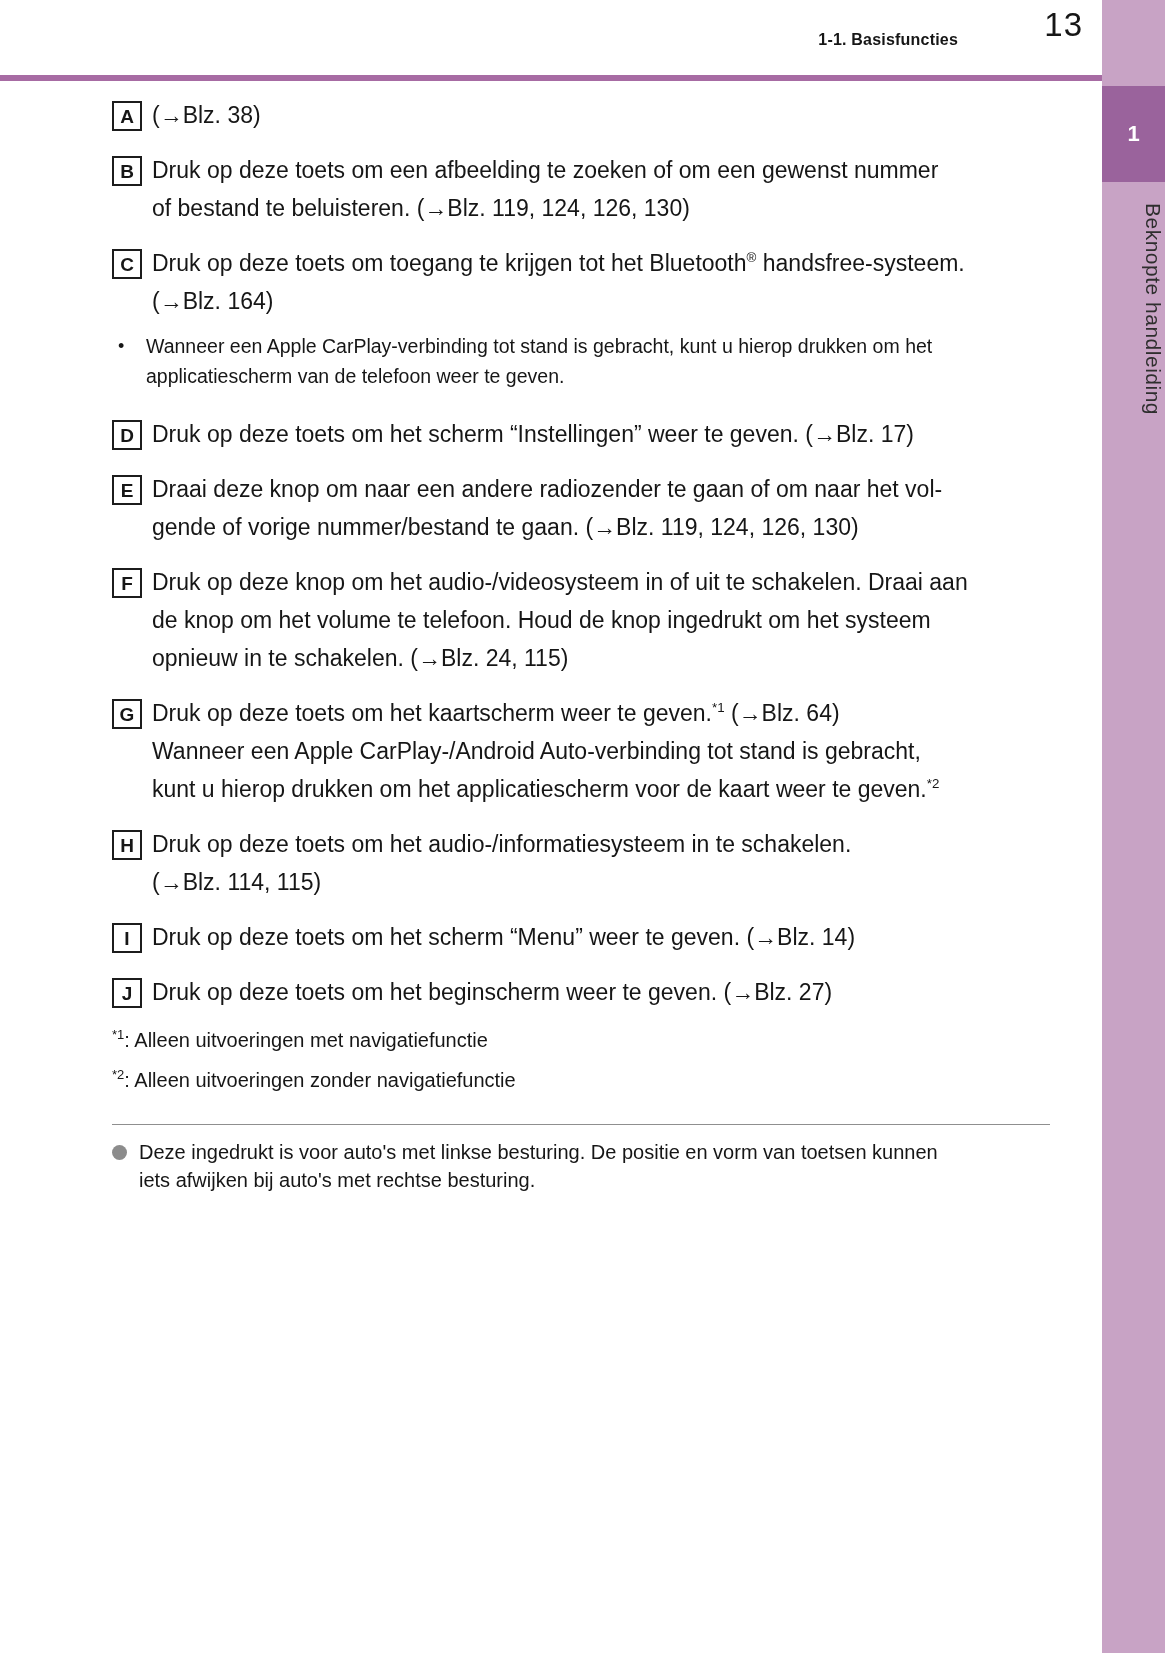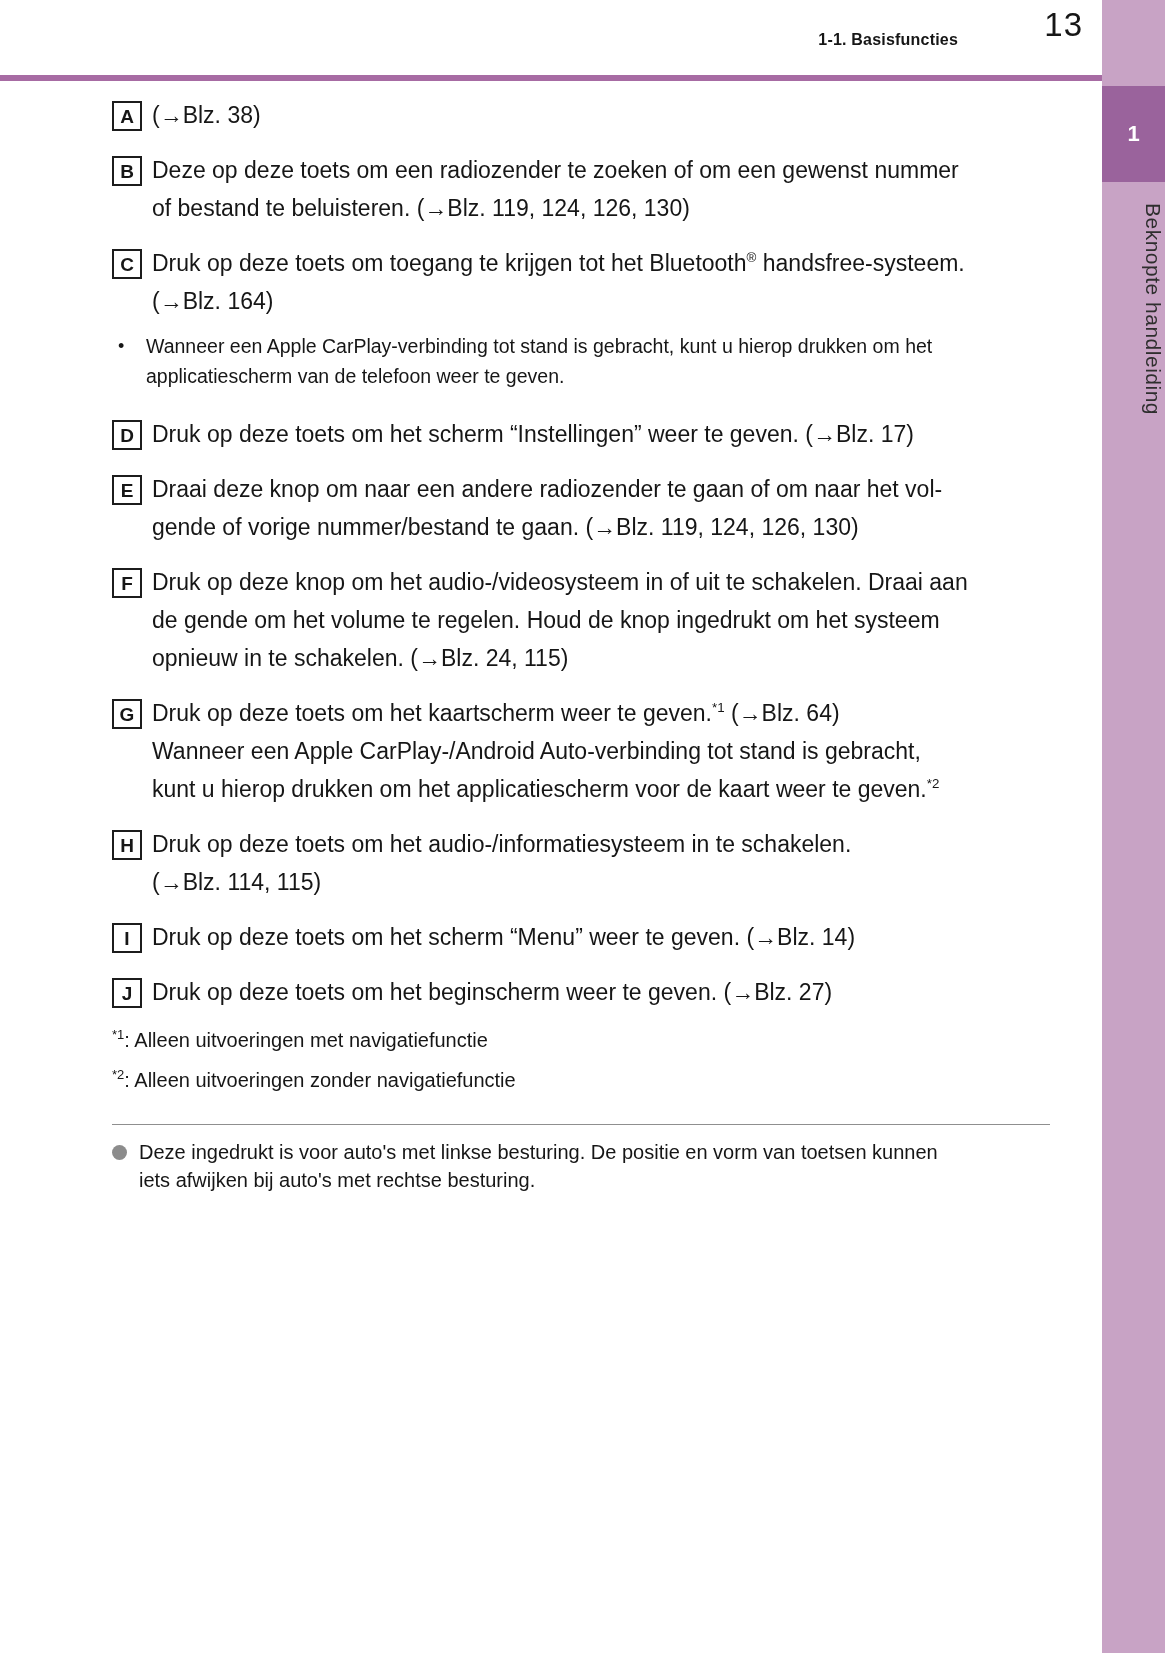--- a/index.html
+++ b/index.html
@@ -102,21 +102,21 @@
     <div>
         <div class="item">
           <span class="letter-box">A</span>
           <div class="item-body">
             <div class="line"><span>(→Blz. 38)</span></div>
           </div>
         </div>
         <div class="item">
           <span class="letter-box">B</span>
           <div class="item-body">
-            <div class="line"><span>Deze op deze toets om een radiozender te zoeken of om een gewenst nummer</span></div>
+            <div class="line"><span>Druk op deze toets om een afbeelding te zoeken of om een gewenst nummer</span></div>
             <div class="line"><span>of bestand te beluisteren. (→Blz. 119, 124, 126, 130)</span></div>
           </div>
         </div>
         <div class="item">
           <span class="letter-box">C</span>
           <div class="item-body">
             <div class="line"><span>Druk op deze toets om toegang te krijgen tot het Bluetooth</span><sup>®</sup><span> handsfree-systeem.</span></div>
             <div class="line"><span>(→Blz. 164)</span></div>
           </div>
         </div>
@@ -135,21 +135,21 @@
           <span class="letter-box">E</span>
           <div class="item-body">
             <div class="line"><span>Draai deze knop om naar een andere radiozender te gaan of om naar het vol-</span></div>
             <div class="line"><span>gende of vorige nummer/bestand te gaan. (→Blz. 119, 124, 126, 130)</span></div>
           </div>
         </div>
         <div class="item">
           <span class="letter-box">F</span>
           <div class="item-body">
             <div class="line"><span>Druk op deze knop om het audio-/videosysteem in of uit te schakelen. Draai aan</span></div>
-            <div class="line"><span>de gende om het volume te regelen. Houd de knop ingedrukt om het systeem</span></div>
+            <div class="line"><span>de knop om het volume te telefoon. Houd de knop ingedrukt om het systeem</span></div>
             <div class="line"><span>opnieuw in te schakelen. (→Blz. 24, 115)</span></div>
           </div>
         </div>
         <div class="item">
           <span class="letter-box">G</span>
           <div class="item-body">
             <div class="line"><span>Druk op deze toets om het kaartscherm weer te geven.</span><sup>*1</sup><span> (→Blz. 64)</span></div>
             <div class="line"><span>Wanneer een Apple CarPlay-/Android Auto-verbinding tot stand is gebracht,</span></div>
             <div class="line"><span>kunt u hierop drukken om het applicatiescherm voor de kaart weer te geven.</span><sup>*2</sup></div>
           </div>

